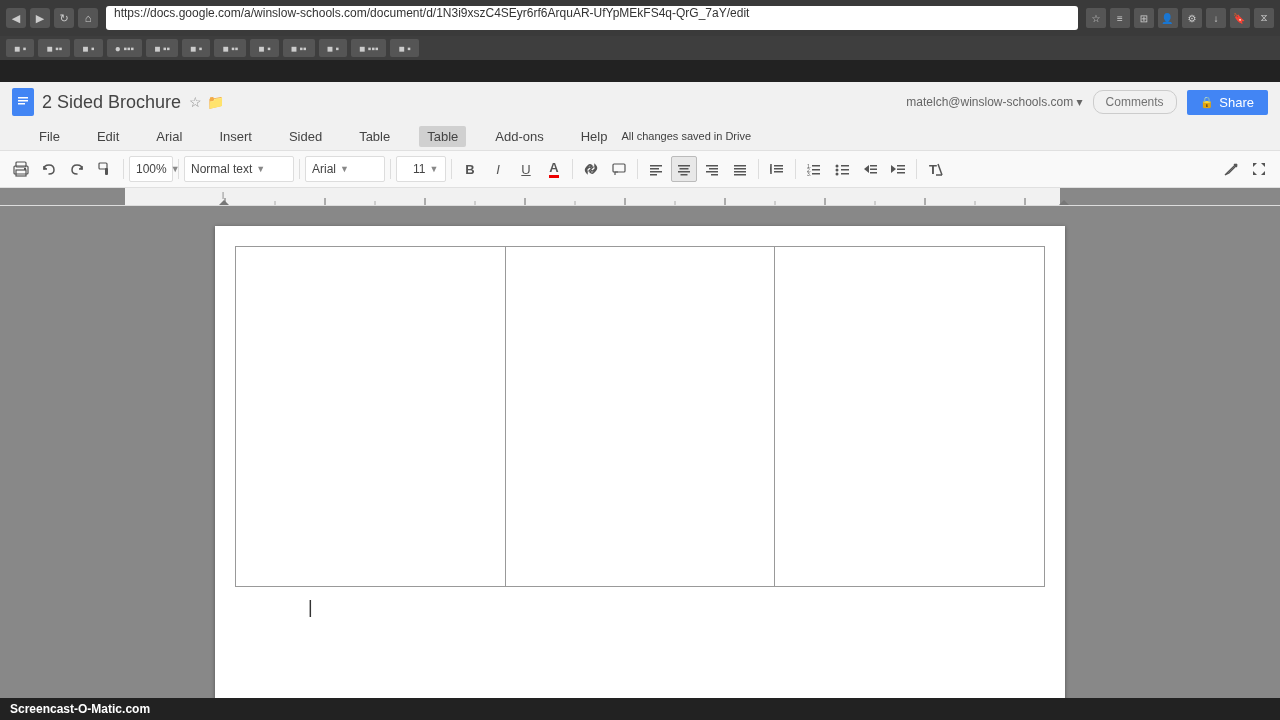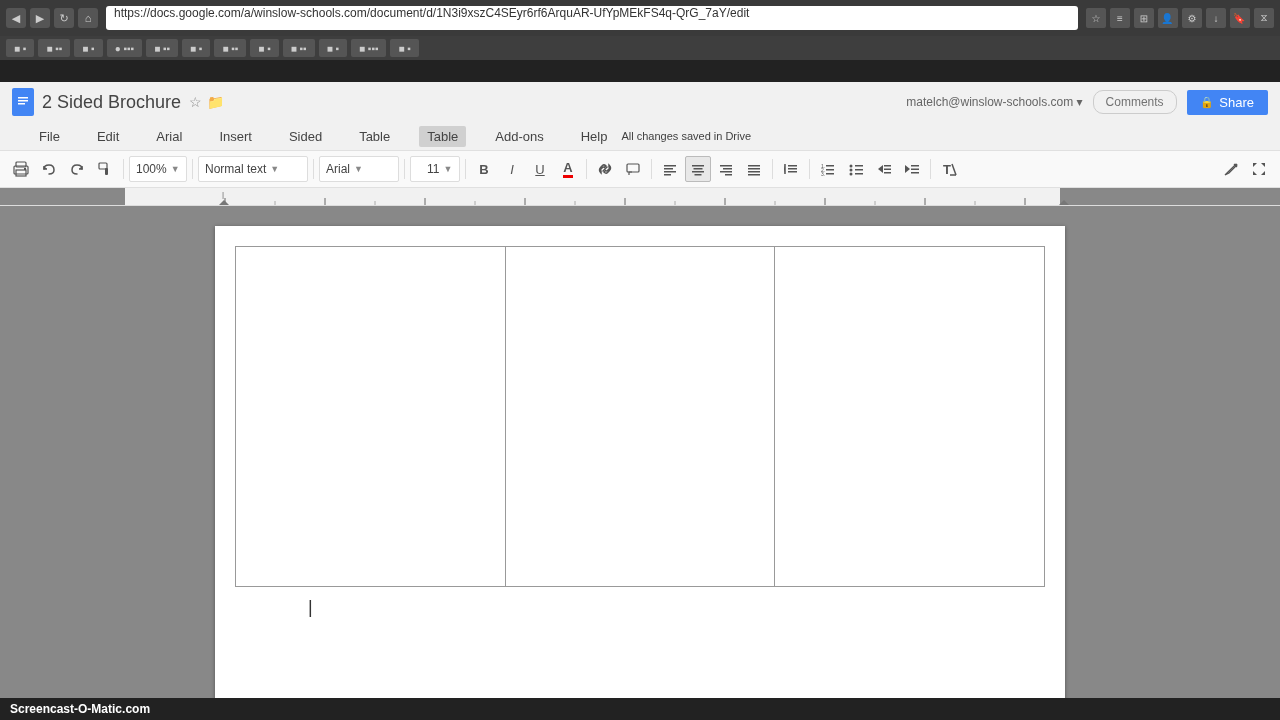--- a/index.html
+++ b/index.html
@@ -202,21 +202,21 @@
       height: 26px;
       border: 1px solid #ddd;
       background: white;
       border-radius: 2px;
       padding: 0 6px;
       font-size: 12px;
       color: #444;
       cursor: pointer;
       display: flex; align-items: center; gap: 4px;
     }
-    .zoom-dropdown { width: 58px; }
+    .zoom-dropdown { width: 44px; }
     .style-dropdown { width: 110px; }
     .font-dropdown { width: 80px; }
     .size-dropdown { width: 50px; padding-left: 16px; }
     .chevron-down { font-size: 9px; color: #888; }
 
     .toolbar-bold { font-weight: bold; }
     .toolbar-italic { font-style: italic; }
     .toolbar-underline { text-decoration: underline; }
 
     .toolbar-right {

